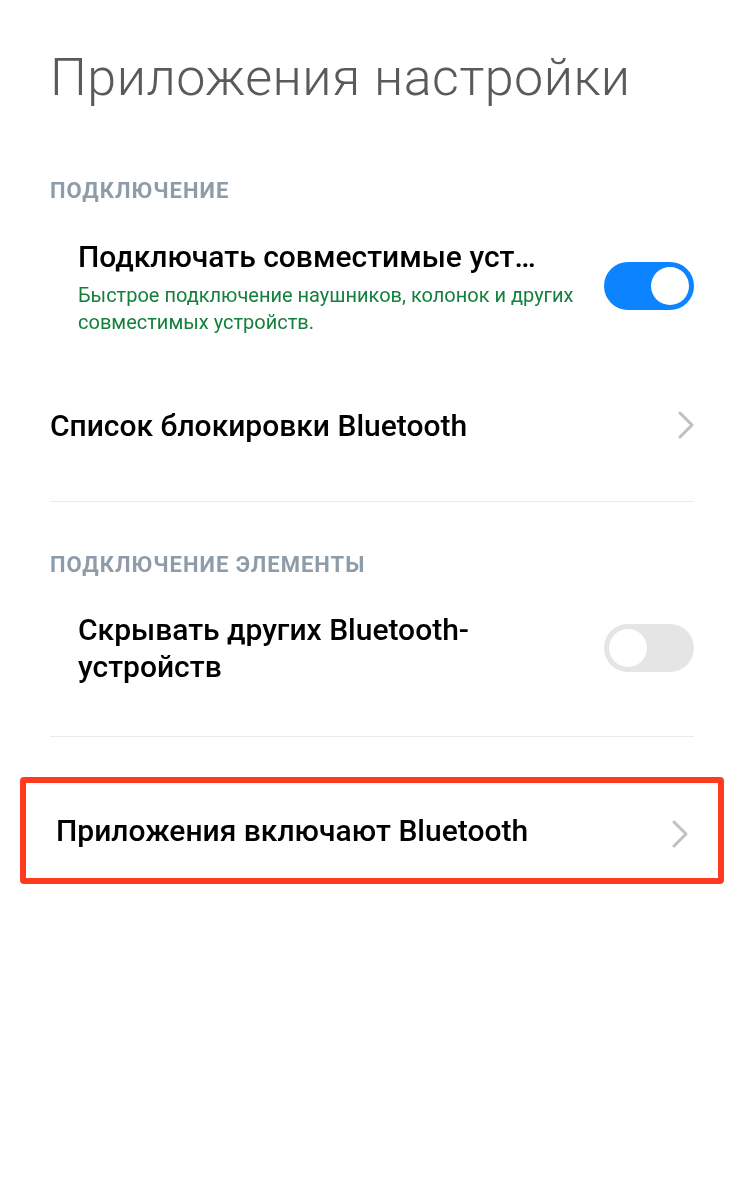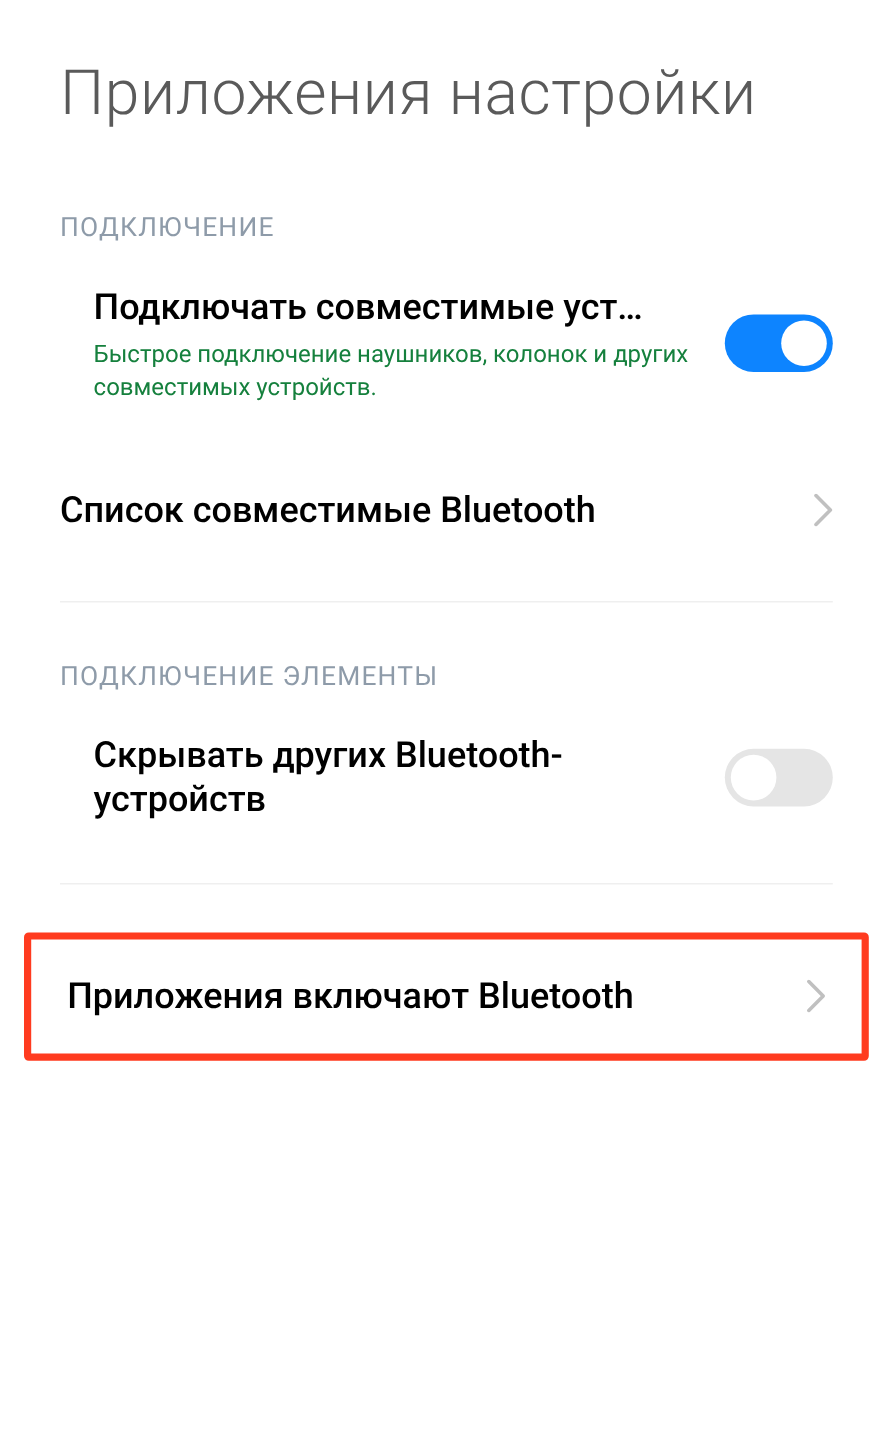--- a/index.html
+++ b/index.html
@@ -17,21 +17,21 @@
     .page-title {
       font-size: 52px;
       font-weight: 300;
       color: #5a5a5a;
       padding: 48px 50px 20px 50px;
       line-height: 1.15;
       letter-spacing: 0.5px;
     }
     .section-header {
       font-size: 22px;
-      font-weight: 400;
+      font-weight: 700;
       color: #8e9ba9;
       padding: 50px 50px 12px 50px;
       letter-spacing: 1px;
     }
     .setting-item {
       display: flex;
       align-items: center;
       justify-content: space-between;
       padding: 22px 50px;
     }
@@ -114,21 +114,21 @@
       font-size: 30px;
       font-weight: 500;
       color: #000000;
     }
     .highlighted {
       border: 6px solid #ff3b1f;
       border-radius: 4px;
       margin: 40px 20px 0 20px;
       padding: 30px 30px;
       display: flex;
-      align-items: center;
+      align-items: flex-end;
       justify-content: space-between;
     }
     .highlighted .link-title {
       font-size: 30px;
       font-weight: 500;
       color: #000000;
     }
     .spacer-small {
       height: 20px;
     }
@@ -146,21 +146,21 @@
     <div class="setting-description">Быстрое подключение наушников, колонок и других совместимых устройств.</div>
   </div>
   <div class="toggle on">
     <div class="toggle-knob"></div>
   </div>
 </div>
 
 <div class="spacer-small"></div>
 
 <div class="link-item">
-  <div class="link-title">Список совместимые Bluetooth</div>
+  <div class="link-title">Список блокировки Bluetooth</div>
   <div class="chevron">
     <svg viewBox="0 0 16 28" fill="none">
       <path d="M2 2 L14 14 L2 26" stroke="#c0c0c0" stroke-width="3" stroke-linecap="round" stroke-linejoin="round"></path>
     </svg>
   </div>
 </div>
 
 <div class="divider"></div>
 
 <div class="section-header">ПОДКЛЮЧЕНИЕ ЭЛЕМЕНТЫ</div>

